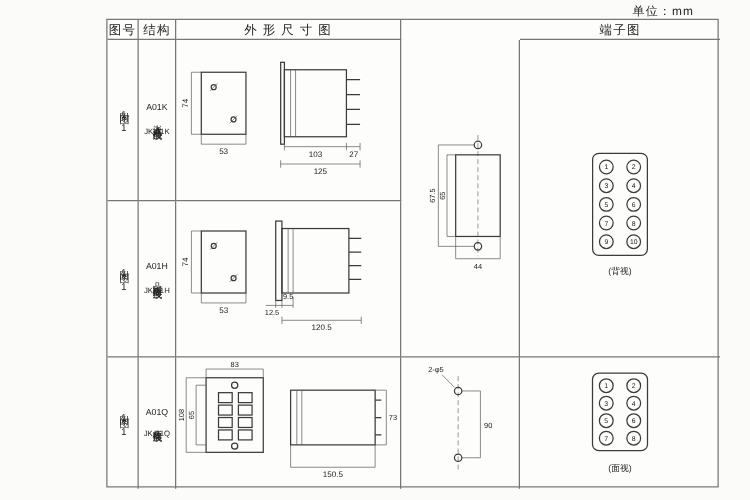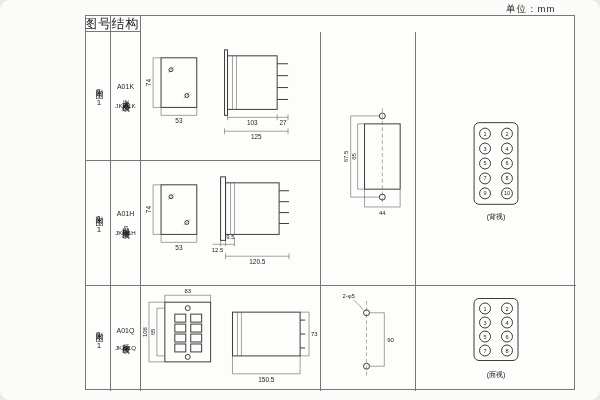--- a/index.html
+++ b/index.html
@@ -1,28 +1,28 @@
 <!DOCTYPE html>
 <html><head>
 <meta charset="utf-8">
 <style>
   html,body{margin:0;padding:0;background:#e9e9e7;}
   .page{position:relative;width:600px;height:400px;background:#fbfbfa;
-        font-family:"Liberation Sans",sans-serif;color:#222;overflow:hidden;border-radius:10px;}
+        font-family:"Liberation Sans",sans-serif;color:#222;overflow:hidden;}
   .unit{position:absolute;top:3px;left:506px;font-size:9.5px;letter-spacing:1px;}
   .tbl{position:absolute;left:85px;top:15px;width:490px;height:375px;
        display:grid;grid-template-columns:25px 30px 180px 95px 160px;
        grid-template-rows:16px 129px 125px 105px;
        border:1px solid #777;box-sizing:border-box;background:#fdfdfc;}
   .cell{border-right:1px solid #777;border-bottom:1px solid #777;
         display:flex;flex-direction:column;align-items:center;justify-content:center;
         overflow:hidden;box-sizing:border-box;}
   .nr{border-right:none;}
   .nb{border-bottom:none;}
-  .hdr{font-size:13px;white-space:nowrap;letter-spacing:1px;}
+  .hdr{font-size:10px;white-space:nowrap;letter-spacing:1px;}
   .vt{writing-mode:vertical-rl;text-orientation:upright;letter-spacing:2px;font-size:8px;}
   .struct{gap:3px;}
   .model{font-size:7px;}
   .desc{writing-mode:vertical-rl;text-orientation:upright;font-size:7.5px;letter-spacing:1px;}
   .code{font-size:6.2px;white-space:nowrap;}
   svg{display:block;width:100%;height:100%;}
   .ln{stroke:#3b3b3b;stroke-width:1;fill:none;}
   .tl{stroke:#555;stroke-width:0.55;fill:none;}
   .dash{stroke:#666;stroke-width:0.55;fill:none;stroke-dasharray:4 2.5;}
   .dim{font-size:6.5px;fill:#222;font-family:"Liberation Sans",sans-serif;}
@@ -33,20 +33,22 @@
 </head>
 <body>
 
 <div class="page">
   <div class="unit">单位：mm</div>
 
   <div class="tbl">
 
     <div class="cell hdr" style="grid-area:1/1">图号</div>
     <div class="cell hdr" style="grid-area:1/2">结构</div>
+    <div class="cell hdr" style="grid-area:1/3">外 形 尺 寸 图</div>
+    <div class="cell hdr nr" style="grid-area:1/5">端子图</div>
 
     <div class="cell" style="grid-area:2/1">
       <span class="vt">附图11</span>
     </div>
     <div class="cell struct" style="grid-area:2/2">
       <span class="model">A01K</span>
       <span class="desc">嵌入式后接线</span>
       <span class="code">JK-01K</span>
     </div>
     <div class="cell" style="grid-area:2/3">

